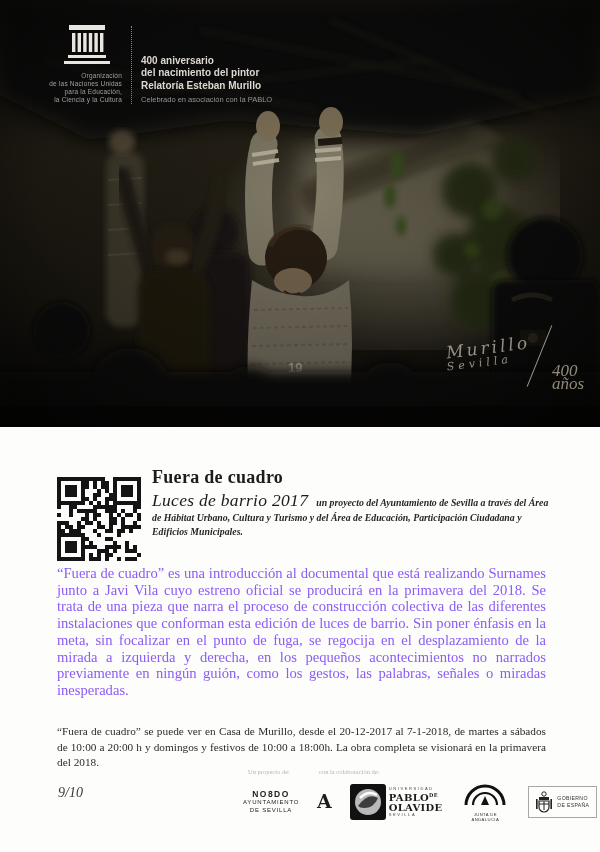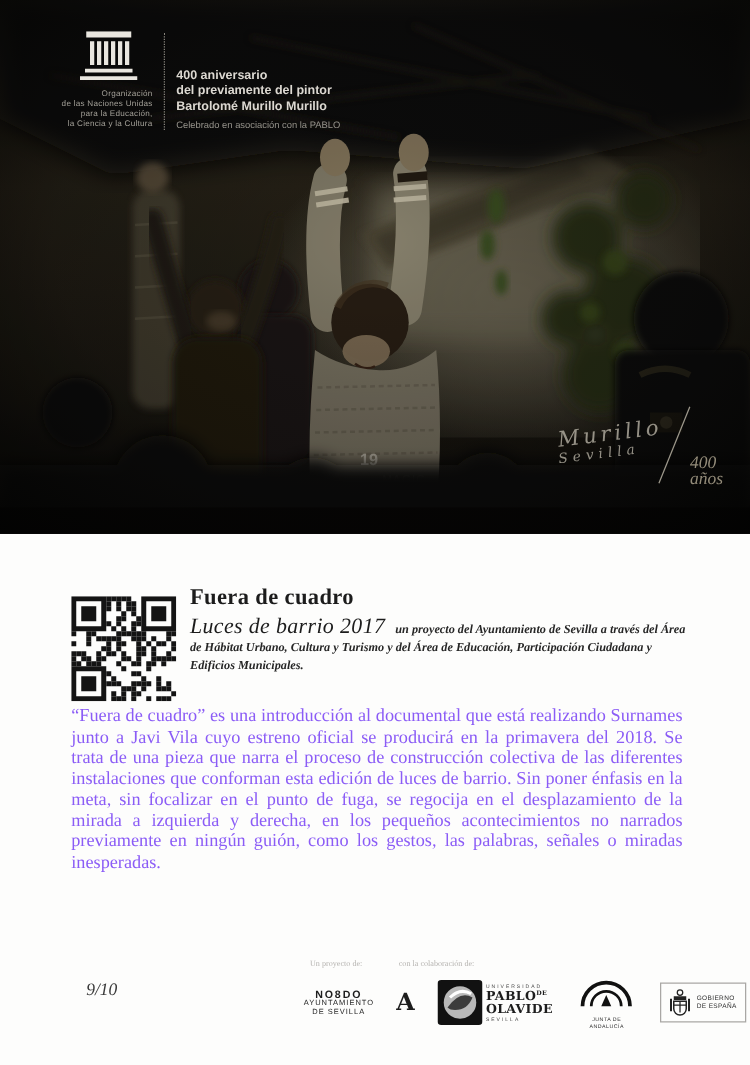--- a/index.html
+++ b/index.html
@@ -21,41 +21,41 @@
   .unesco-heading{font-size:10px;font-weight:bold;line-height:12.5px;color:#dcd8d1;}
   .unesco-sub{font-size:7.5px;color:#97948c;margin-top:3px;}
 
   
   .signature{position:absolute;right:8px;top:322px;width:205px;display:flex;align-items:center;color:#b6b1a4;}
   .sig-script{flex:1;text-align:right;transform:rotate(-7deg);font-style:italic;
               font-family:"DejaVu Serif", serif;opacity:.8;}
   .sig-name{display:block;font-size:17px;letter-spacing:3px;}
   .sig-city{display:block;font-size:11px;letter-spacing:4px;margin:-2px 20px 0 0;}
   .sig-slash{width:1px;height:66px;background:#9d988b;transform:rotate(22deg);margin:0 12px 0 8px;flex:none;}
-  .sig-years{font-size:14px;font-style:italic;line-height:13px;color:#938b79;flex:none;width:40px;margin-top:42px;}
+  .sig-years{font-size:17px;font-style:italic;line-height:13px;color:#938b79;flex:none;width:40px;margin-top:42px;}
   .sig-years span{display:block;}
 
   
   .qr{position:absolute;left:57px;top:477px;width:84px;height:84px;}
   .header-block{position:absolute;left:152px;top:464px;width:400px;color:#1c1c1c;}
   .title{font-size:18px;font-weight:bold;letter-spacing:.3px;line-height:27px;}
   .series{margin-top:3px;font-style:italic;line-height:12.5px;}
   .series-title{font-size:17.5px;letter-spacing:.3px;margin-right:4px;}
   .series-desc{font-size:9.8px;font-weight:bold;color:#262626;}
   .credits{margin-top:8px;font-size:10.5px;line-height:14.5px;color:#262626;}
 
   
   .body-text{position:absolute;left:57px;top:565px;width:489px;font-size:14.6px;
              line-height:16.7px;text-align:justify;color:#8b5cf6;}
   .body-text p{margin:0;}
   .note{position:absolute;left:57px;top:724px;width:489px;font-size:11.3px;line-height:15.5px;
         text-align:justify;color:#2b2b2b;}
 
   
-  .page-number{position:absolute;left:69px;top:785px;font-style:italic;font-size:14px;color:#3a3a3a;}
+  .page-number{position:absolute;left:58px;top:785px;font-style:italic;font-size:14px;color:#3a3a3a;}
   .label-project{position:absolute;left:248px;top:768px;font-size:6.5px;color:#b5b3b0;}
   .label-collab{position:absolute;left:319px;top:768px;font-size:6.5px;color:#b5b3b0;}
   .logos-row{position:absolute;left:243px;top:781px;display:flex;align-items:center;gap:18px;
              font-family:"Liberation Sans", sans-serif;color:#1d1d1d;}
   .logo-sevilla{width:56px;text-align:center;}
   .sev-motto{font-size:8.5px;font-weight:bold;letter-spacing:1.5px;}
   .sev-line{font-size:6px;letter-spacing:.8px;line-height:7.5px;}
   .logo-a{font-family:"DejaVu Serif", serif;font-size:19px;font-weight:bold;line-height:19px;}
   .logo-olavide{display:flex;align-items:center;gap:3px;}
   .upo-text{text-align:left;}
@@ -219,22 +219,22 @@
           <div>Organización</div>
           <div>de las Naciones Unidas</div>
           <div>para la Educación,</div>
           <div>la Ciencia y la Cultura</div>
         </div>
       </div>
       <div class="unesco-sep"></div>
       <div class="unesco-right">
         <div class="unesco-heading">
           <div>400 aniversario</div>
-          <div>del previamente del pintor</div>
-          <div>Bartolomé Murillo Murillo</div>
+          <div>del nacimiento del pintor</div>
+          <div>Relatoría Esteban Murillo</div>
         </div>
         <div class="unesco-sub">Celebrado en asociación con la PABLO</div>
       </div>
     </div>
 
     <div class="signature">
       <div class="sig-script">
         <span class="sig-name">Murillo</span>
         <span class="sig-city">Sevilla</span>
       </div>
@@ -400,20 +400,21 @@
     <div class="series">
       <span class="series-title">Luces de barrio 2017</span>
       <span class="series-desc">un proyecto del Ayuntamiento de Sevilla a través del Área de Hábitat Urbano, Cultura y Turismo y del Área de Educación, Participación Ciudadana y Edificios Municipales.</span>
     </div>
   </div>
 
   <div class="body-text" lang="es">
     <p>“Fuera de cuadro” es una introducción al documental que está realizando Surnames junto a Javi Vila  cuyo estreno oficial se producirá en la primavera del 2018. Se trata de una pieza que narra el proceso de construcción colectiva de las diferentes instalaciones que conforman esta edición de luces de barrio.  Sin poner énfasis en la meta, sin focalizar en el punto de fuga, se regocija en el desplazamiento de la mirada a izquierda y derecha, en los pequeños acontecimientos no narrados previamente en ningún guión, como los gestos, las palabras, señales o miradas inesperadas.</p>
   </div>
 
+  <div class="note">“Fuera de cuadro” se puede ver en Casa de Murillo, desde el 20-12-2017 al 7-1-2018, de martes a sábados de 10:00 a 20:00 h y domingos y festivos de 10:00 a 18:00h. La obra completa se visionará en la primavera del 2018.</div>
 
   <div class="page-number">9/10</div>
   <div class="label-project">Un proyecto de:</div>
   <div class="label-collab">con la colaboración de:</div>
 
   <div class="logos-row">
     <div class="logo-sevilla">
       <div class="sev-motto">NO8DO</div>
       <div class="sev-line">AYUNTAMIENTO</div>
       <div class="sev-line">DE SEVILLA</div>

